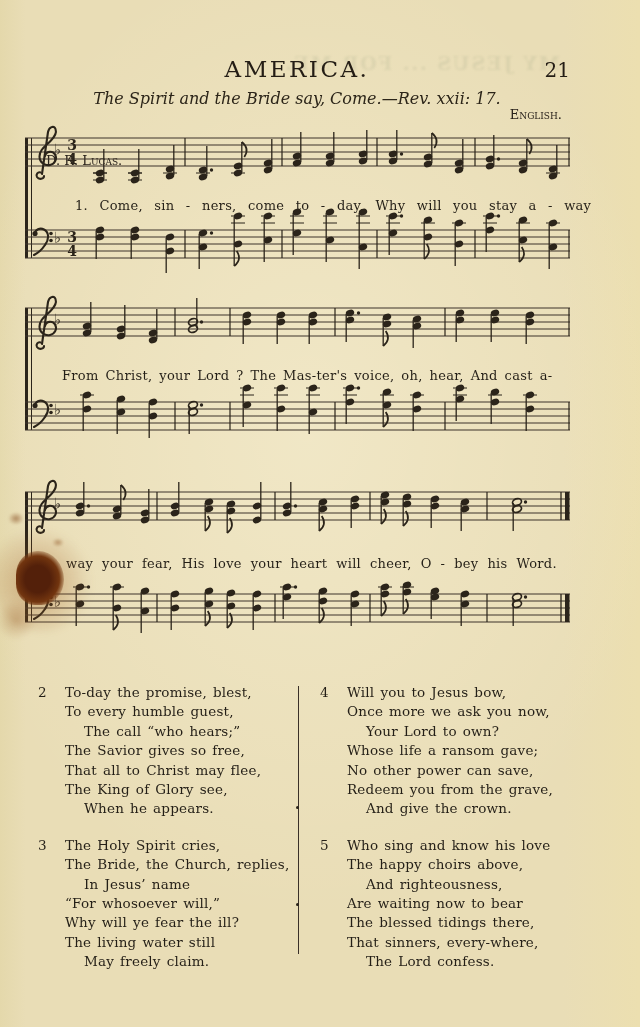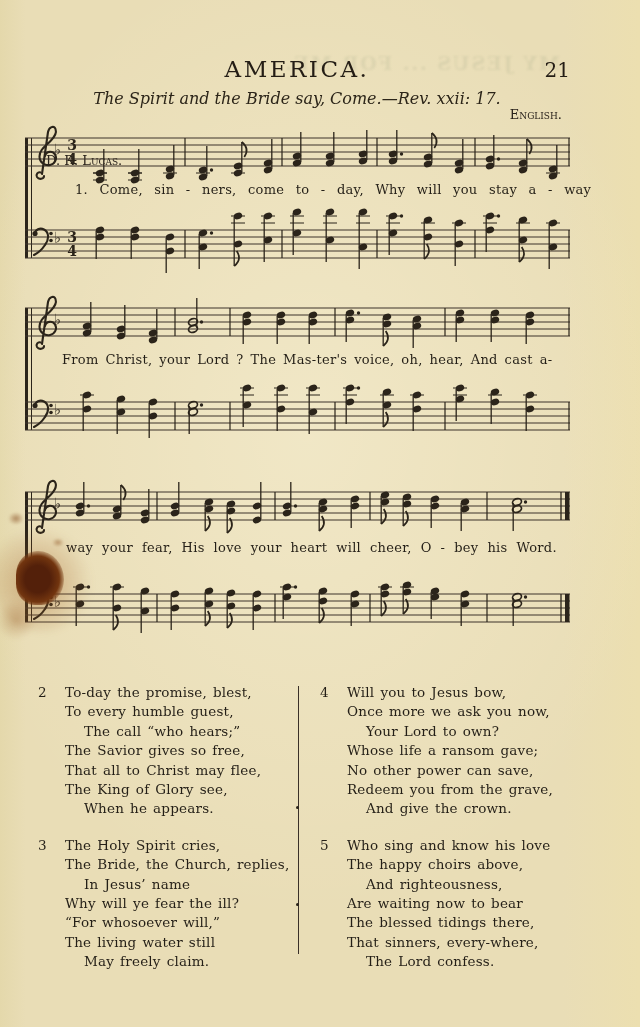--- a/index.html
+++ b/index.html
@@ -19,21 +19,21 @@
   .author{position:absolute;top:107px;left:46px;font-variant:small-caps;font-size:13px;margin-top:46px;}
   .source{position:absolute;top:107px;right:78px;font-variant:small-caps;font-size:13px;}
   .showthrough{position:absolute;top:52px;left:340px;width:220px;text-align:center;
     font-weight:bold;font-size:19px;letter-spacing:2px;color:rgba(95,115,85,.10);
     transform:scaleX(-1);filter:blur(1px);white-space:nowrap;}
   
   .staff-svg{position:absolute;left:25px;width:545px;overflow:visible;}
   .sysbar{position:absolute;left:25px;width:7px;
     border-left:3.5px solid #2b241a;border-right:1.1px solid #2b241a;box-sizing:border-box;}
   .lyric{position:absolute;left:25px;width:545px;height:18px;font-size:13px;
-    letter-spacing:.3px;color:#241f17;white-space:nowrap;}
+    letter-spacing:.3px;color:#241f17;white-space:nowrap;margin-top:16px;}
   .ly0{padding-left:50px;word-spacing:7px;}
   .ly1{padding-left:37px;word-spacing:2.5px;}
   .ly2{padding-left:41px;word-spacing:4.5px;}
   
   .vcol{position:absolute;top:683px;font-size:13.5px;line-height:19.4px;
     letter-spacing:.2px;word-spacing:1.5px;color:#241f17;}
   #vcol-left{left:38px;width:256px;}
   #vcol-right{left:320px;width:262px;}
   .verse{position:relative;margin-bottom:17px;}
   .vnum{position:absolute;left:0;top:0;}
@@ -718,22 +718,22 @@
           <div class="vline">The King of Glory see,</div>
           <div class="vline ind">When he appears.</div>
         </div>
       </div>
       <div class="verse">
         <span class="vnum">3</span>
         <div class="vlines">
           <div class="vline">The Holy Spirit cries,</div>
           <div class="vline">The Bride, the Church, replies,</div>
           <div class="vline ind">In Jesus’ name</div>
+          <div class="vline">“For whosoever will,”</div>
           <div class="vline">Why will ye fear the ill?</div>
-          <div class="vline">“For whosoever will,”</div>
           <div class="vline">The living water still</div>
           <div class="vline ind">May freely claim.</div>
         </div>
       </div>
     </div>
   <div class="divider"></div>
   <div class="divdot" style="left:296px;top:806px;"></div>
   <div class="divdot" style="left:296px;top:903px;"></div>
   <div id="vcol-right" class="vcol">
       <div class="verse">

